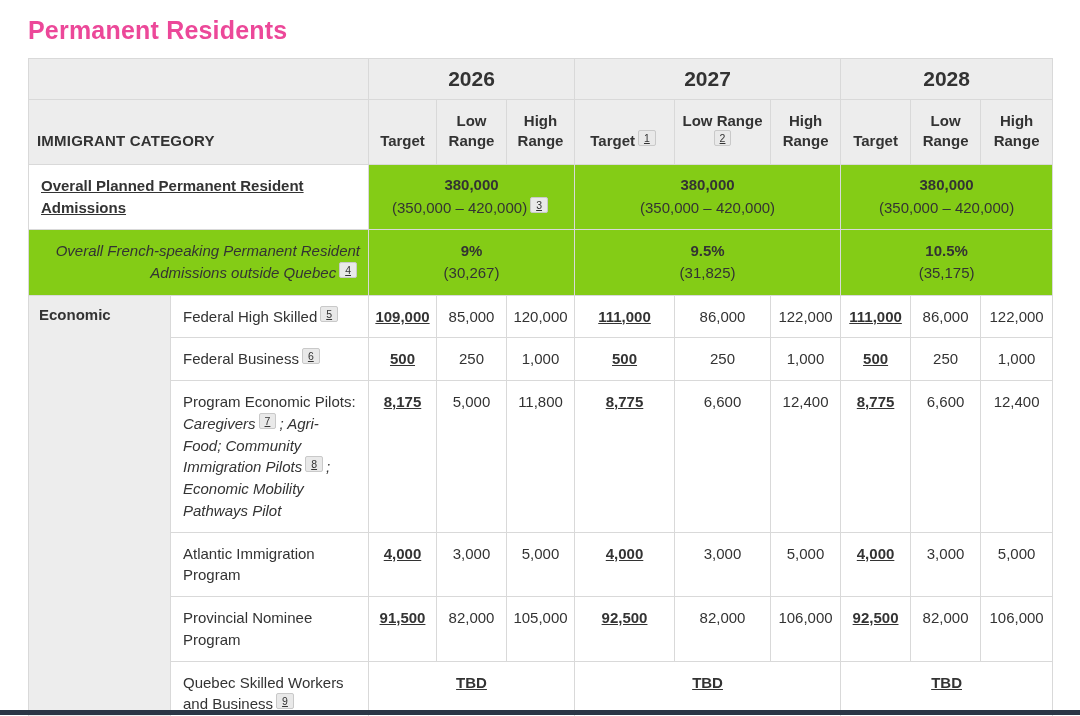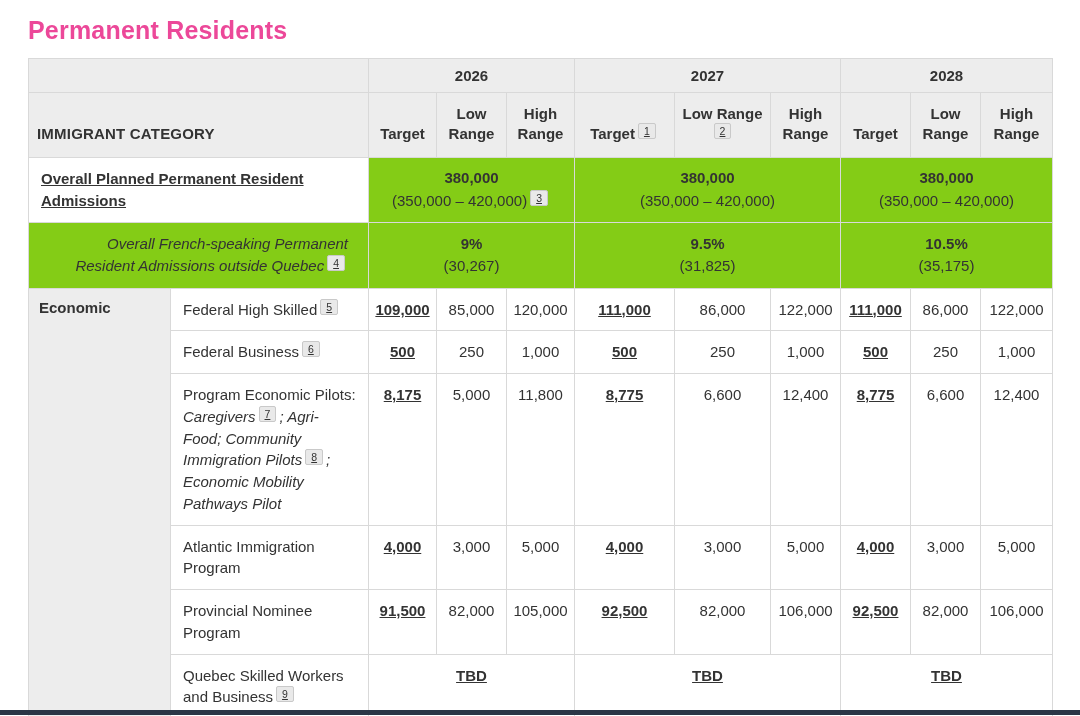--- a/index.html
+++ b/index.html
@@ -31,21 +31,21 @@
     color: #333;
   }
   th, td { border: 1px solid #d9d9d9; }
 
   
   thead th {
     background: #ededed;
     font-weight: 700;
     text-align: center;
   }
-  tr.year-row th { padding: 8px 4px; height: 27px; vertical-align: middle; font-size: 15px; }
+  tr.year-row th { padding: 8px 4px; height: 27px; vertical-align: middle; font-size: 21px; }
   tr.year-row th.blank { }
   tr.col-row th {
     height: 65px;
     vertical-align: bottom;
     padding: 6px 4px 13px 4px;
     line-height: 1.35;
   }
   tr.col-row th.cat-th { text-align: left; padding-left: 8px; letter-spacing: 0.2px; }
 
   
@@ -57,21 +57,21 @@
   .v-mid { vertical-align: middle; }
 
   
   td.val { text-align: center; padding: 8px 6px; line-height: 1.5; }
   td.val .main { font-weight: 700; }
   td.val .sub { font-weight: 400; }
 
   td.french-lbl {
     font-style: italic;
     text-align: right;
-    padding: 10px 20px;
+    padding: 10px 8px;
     line-height: 1.5;
   }
 
   td.cat-cell { padding: 10px 10px; font-weight: 700; background: #ededed; }
 
   .it { font-style: italic; }
 
   
   a.fn {
     display: inline-block;

